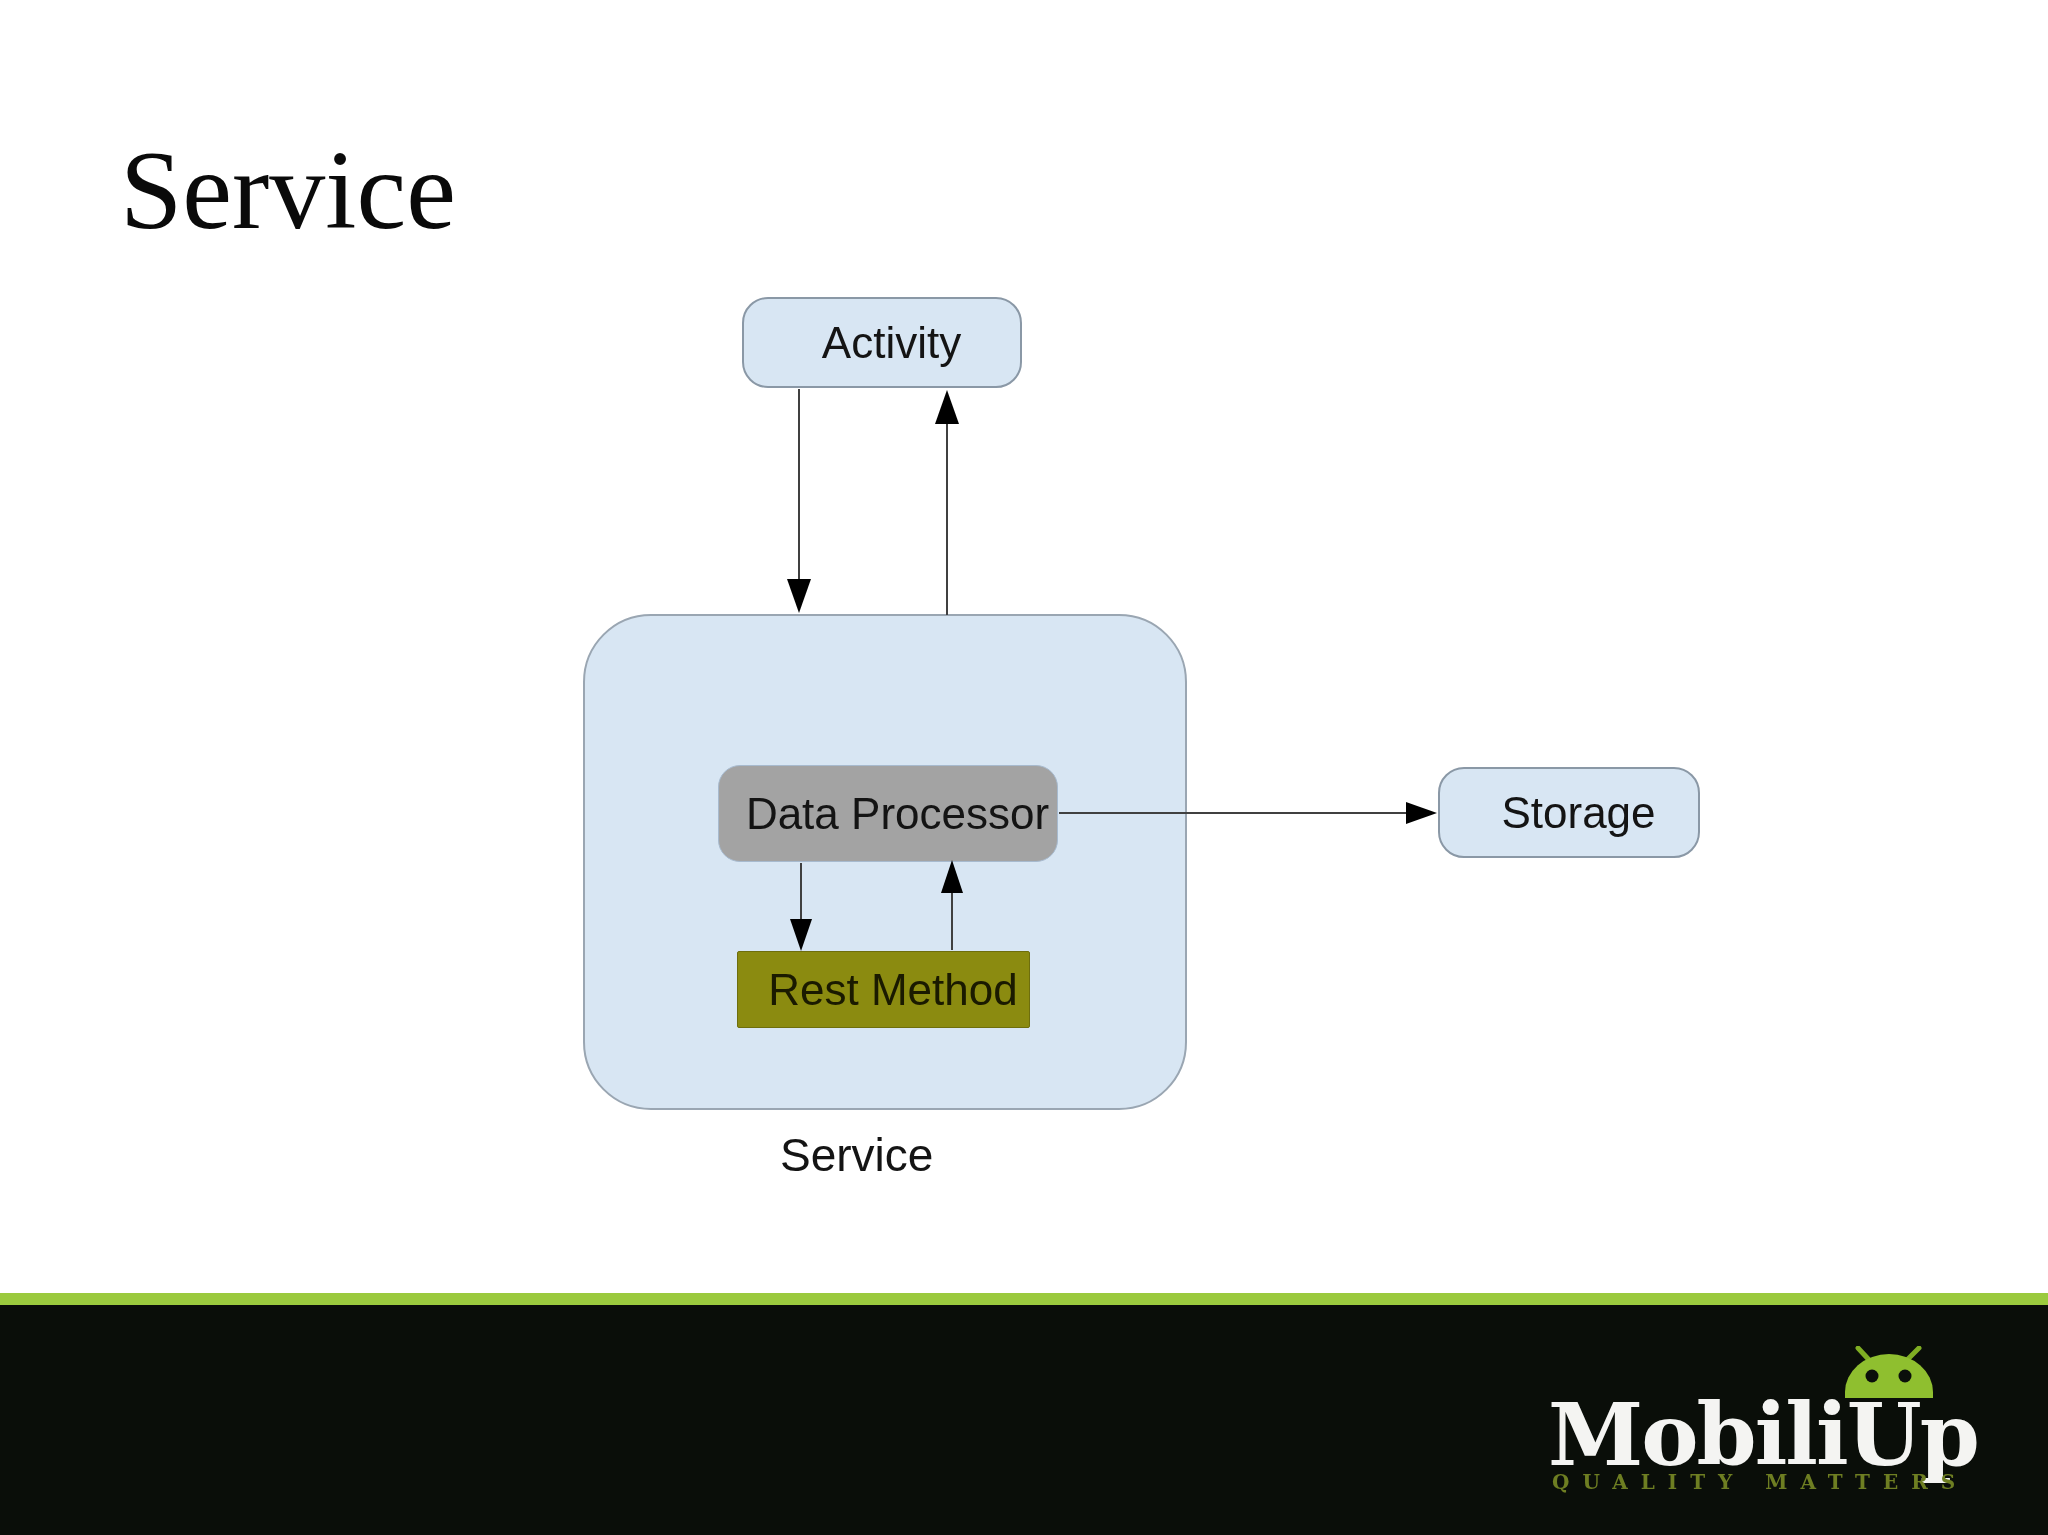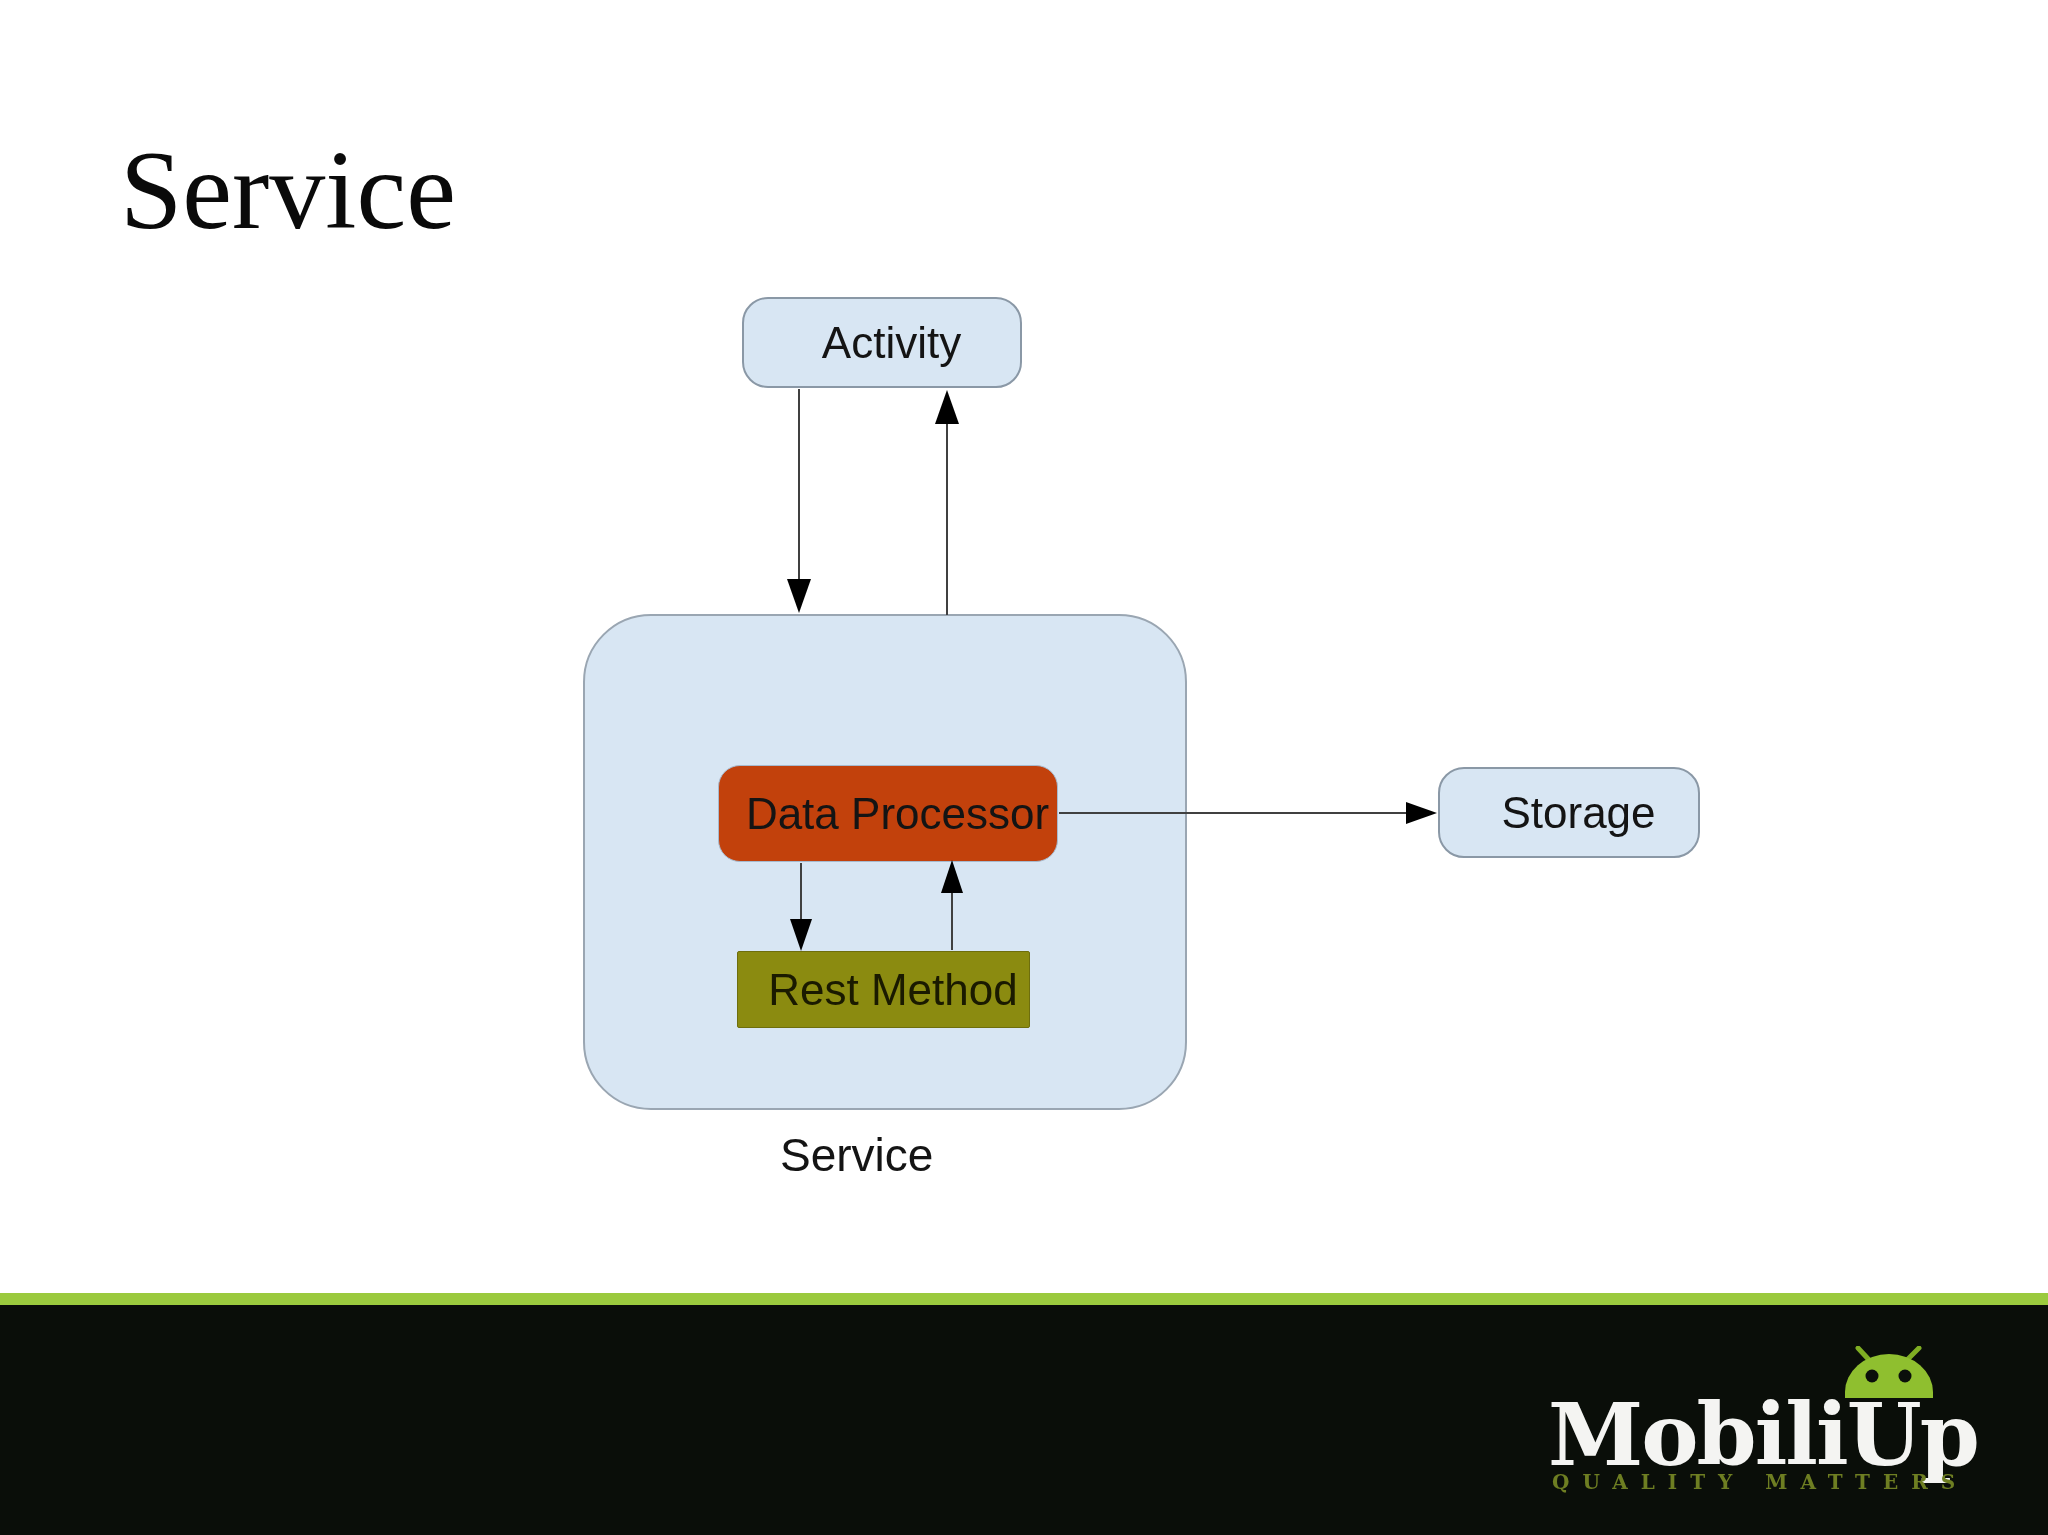--- a/index.html
+++ b/index.html
@@ -25,21 +25,21 @@
     font-size:44px;color:#141414;padding-left:19px;
   }
   .node-activity{left:742px;top:297px;width:280px;height:91px;border-radius:26px;}
   .node-storage{left:1438px;top:767px;width:262px;height:91px;border-radius:26px;}
   .service-container{
     left:583px;top:614px;width:604px;height:496px;border-radius:68px;
     box-sizing:border-box;background:#d8e6f3;border:2px solid #9aa6b2;
   }
   .node-data-processor{
     left:718px;top:765px;width:340px;height:97px;border-radius:22px;
-    background:#c2410c;border:1.5px solid #a7bace;
+    background:#a3a3a3;border:1.5px solid #a7bace;
   }
   .node-rest-method{
     left:737px;top:951px;width:293px;height:77px;border-radius:2px;
     background:#8b8b10;border:1px solid #6e6e0c;color:#1a1a00;
   }
   .service-label{
     left:780px;top:1128px;font-size:46px;color:#141414;
   }
 
   

